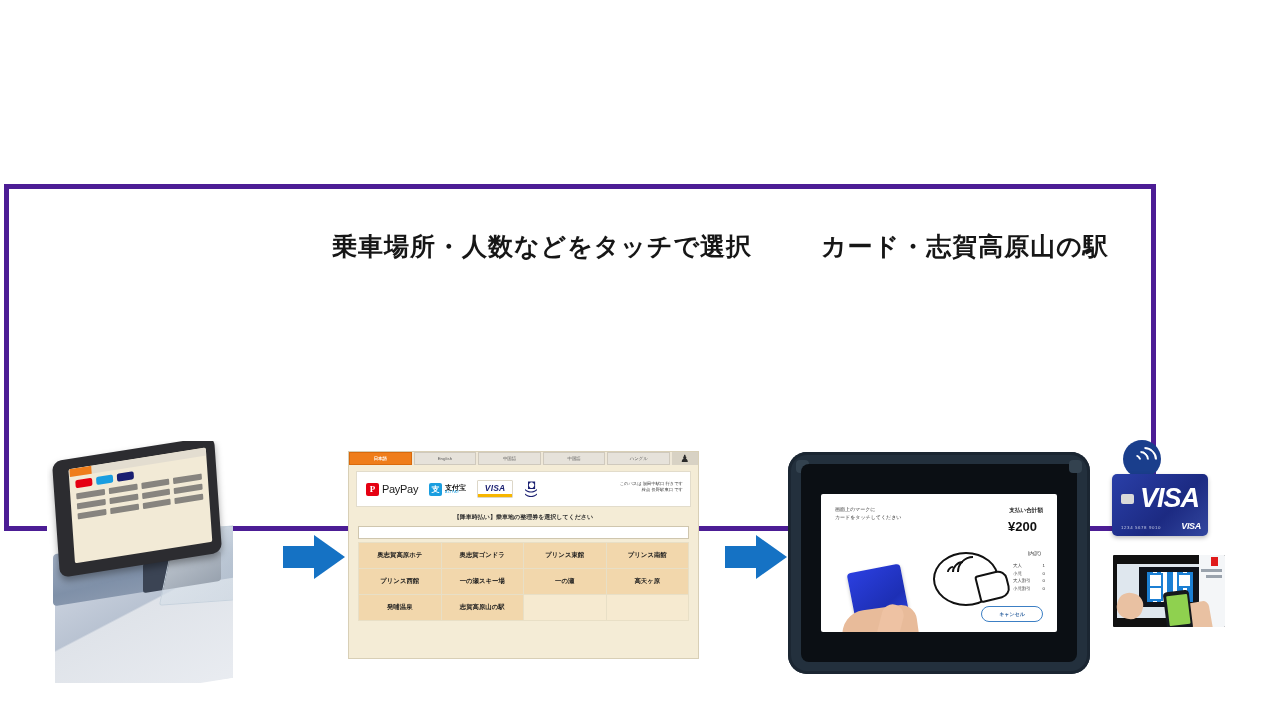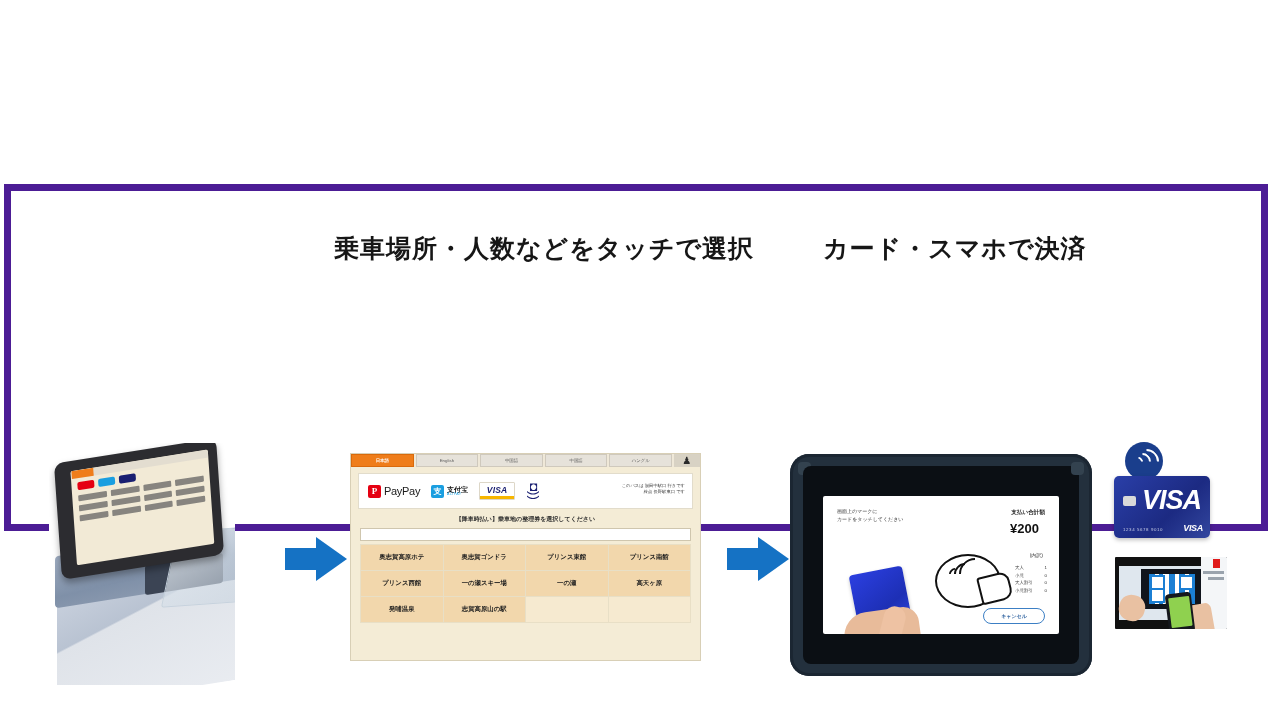--- a/index.html
+++ b/index.html
@@ -8,22 +8,22 @@
     width:1280px;height:720px;
     background:#ffffff;
     font-family:"Liberation Sans","DejaVu Sans",sans-serif;
     overflow:hidden;
     position:relative;
   }
   
   .frame{
     position:absolute;
     left:4px; top:184px;
-    width:1264px; height:347px;
-    border:7px solid #4c1d95;
+    width:1152px; height:347px;
+    border:5px solid #4c1d95;
     background:#ffffff;
     box-sizing:border-box;
   }
   
   .hd{
     position:absolute;
     font-weight:bold;
     color:#161616;
     font-size:25px;
     letter-spacing:1px;
@@ -404,21 +404,21 @@
       <div class="ui-cell empty"></div>
       <div class="ui-cell empty"></div>
     </div>
   </div>
 
   <div class="arrow" style="left:716px;top:346px;">
     <div class="shaft"></div>
       <div class="head"></div>
   </div>
 
-  <div class="hd" style="left:812px;top:41px;">カード・スマホで決済</div>
+  <div class="hd" style="left:812px;top:41px;">カード・志賀高原山の駅</div>
 
   <div class="tablet">
     <div class="bezel">
       <div class="screen">
 
         <div class="scr-instr">
           <div>画面上のマークに</div>
           <div>カードをタッチしてください</div>
         </div>
 

